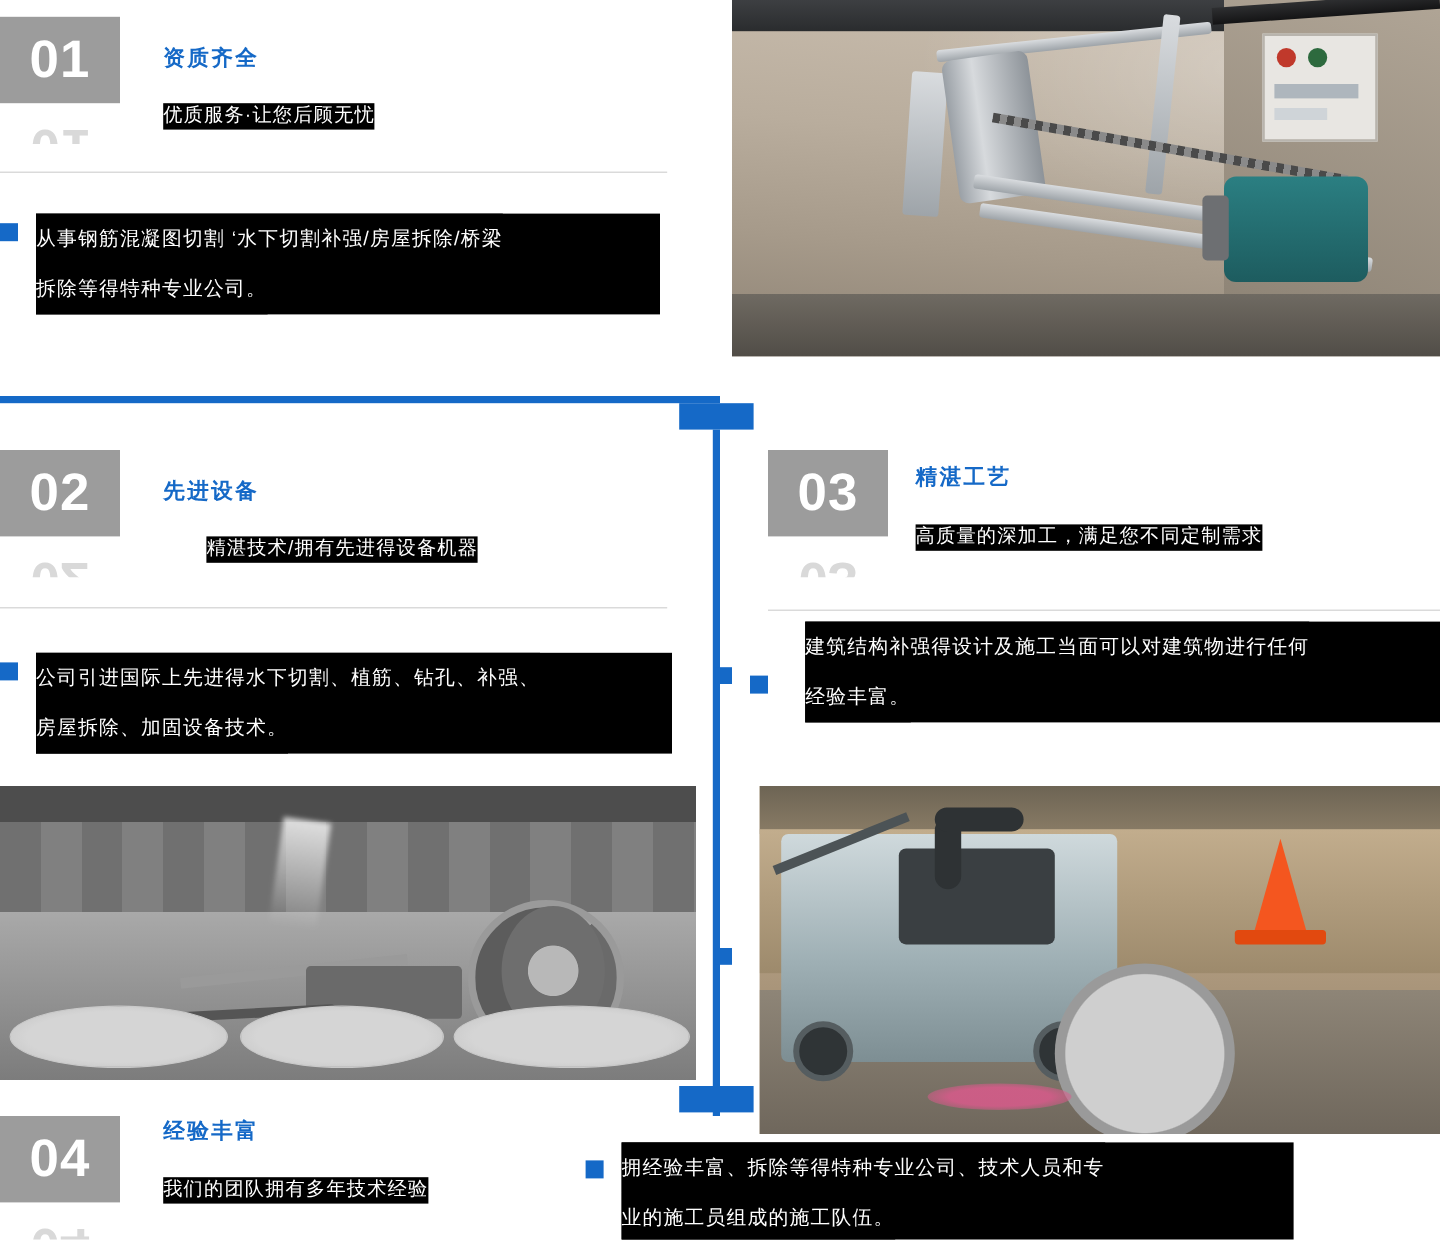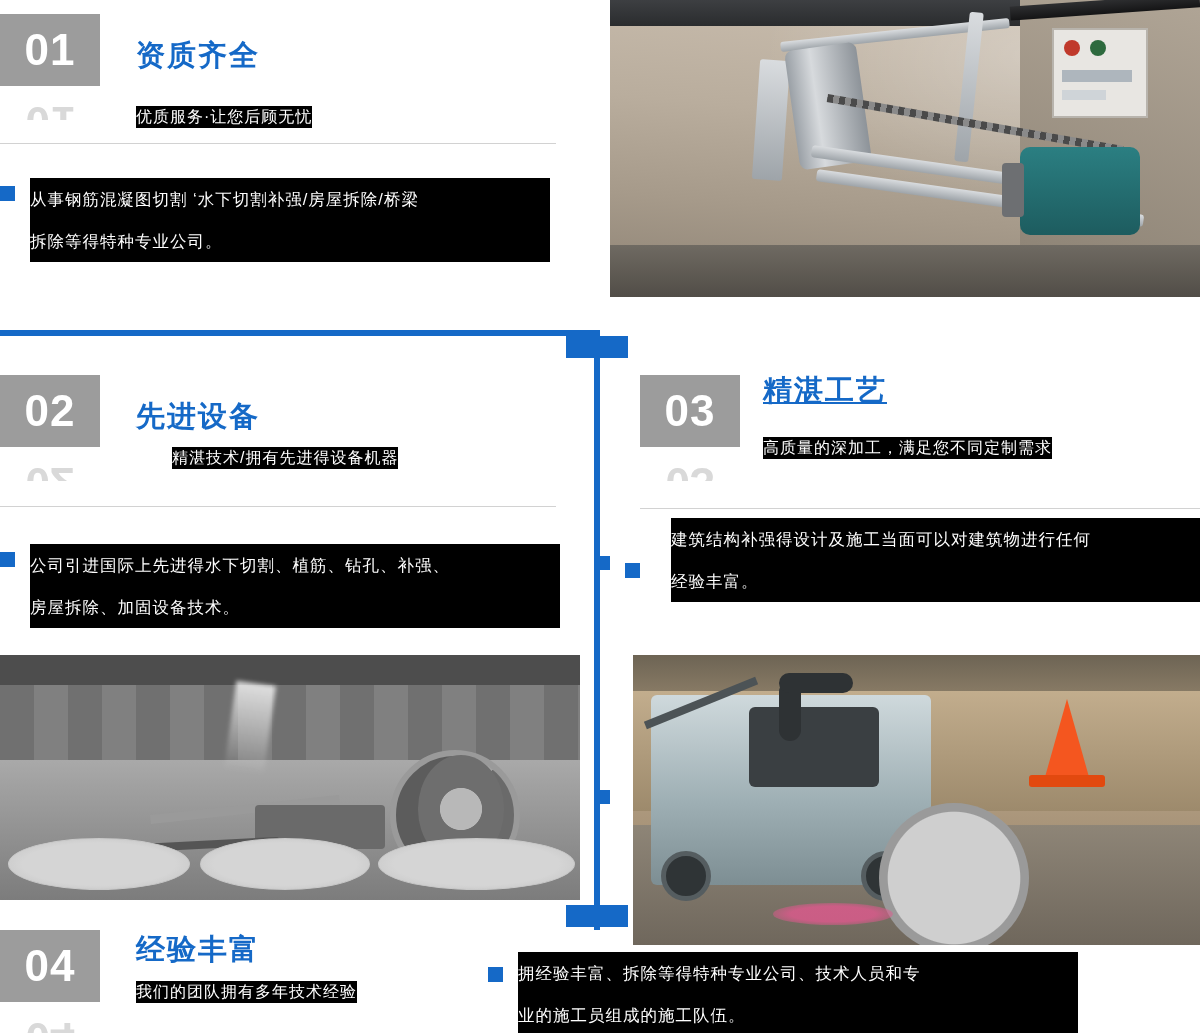--- a/index.html
+++ b/index.html
@@ -41,21 +41,21 @@
   }
   .num-reflection span {
     display: inline-block;
     transform: scaleY(-1);
     line-height: 72px;
   }
 
   .title {
     position: absolute;
     color: #1569c7;
-    font-size: 29px;
+    font-size: 18px;
     font-weight: bold;
     letter-spacing: 2px;
     white-space: nowrap;
   }
   .subtitle {
     position: absolute;
     color: #ffffff;
     background: #000000;
     font-size: 16px;
     letter-spacing: 1px;
@@ -212,21 +212,21 @@
 </style>
 </head>
 <body>
 
 <div class="num-badge" style="left:0px; top:14px;">01</div>
 <div class="num-reflection" style="left:0px; top:86px;">
   <span>01</span>
 </div>
 
 <div class="title" style="left:136px; top:36px;">资质齐全</div>
-<div class="subtitle" style="left:136px; top:86px;margin-top:20px;">优质服务·让您后顾无忧</div>
+<div class="subtitle" style="left:136px; top:86px;">优质服务·让您后顾无忧</div>
 
 <div class="rule" style="left:0px; top:143px; width:556px;"></div>
 
 <div class="bullet" style="left:0px; top:186px;"></div>
 <div class="body-text" style="left:30px; top:178px; width:520px;">
   <span class="ln">从事钢筋混凝图切割 ‘水下切割补强/房屋拆除/桥梁</span>
   <span class="ln">拆除等得特种专业公司。</span>
 </div>
 
 <div class="photo photo1">
@@ -286,21 +286,21 @@
   <div class="p2-oval" style="left:8px; width:180px;"></div>
   <div class="p2-oval" style="left:200px; width:168px;"></div>
   <div class="p2-oval" style="left:378px; width:195px;"></div>
 </div>
 
 <div class="num-badge" style="left:640px; top:375px;">03</div>
 <div class="num-reflection" style="left:640px; top:447px;">
   <span>03</span>
 </div>
 
-<div class="title" style="left:763px; top:371px;text-decoration:underline;">精湛工艺</div>
+<div class="title" style="left:763px; top:385px;">精湛工艺</div>
 <div class="subtitle" style="left:763px; top:437px;">高质量的深加工，满足您不同定制需求</div>
 
 <div class="rule" style="left:640px; top:508px; width:560px;"></div>
 
 <div class="bullet" style="left:625px; top:563px;"></div>
 <div class="body-text" style="left:655px; top:518px; width:545px;margin-left:16px;">
   <span class="ln">建筑结构补强得设计及施工当面可以对建筑物进行任何</span>
   <span class="ln">经验丰富。</span>
 </div>
 

